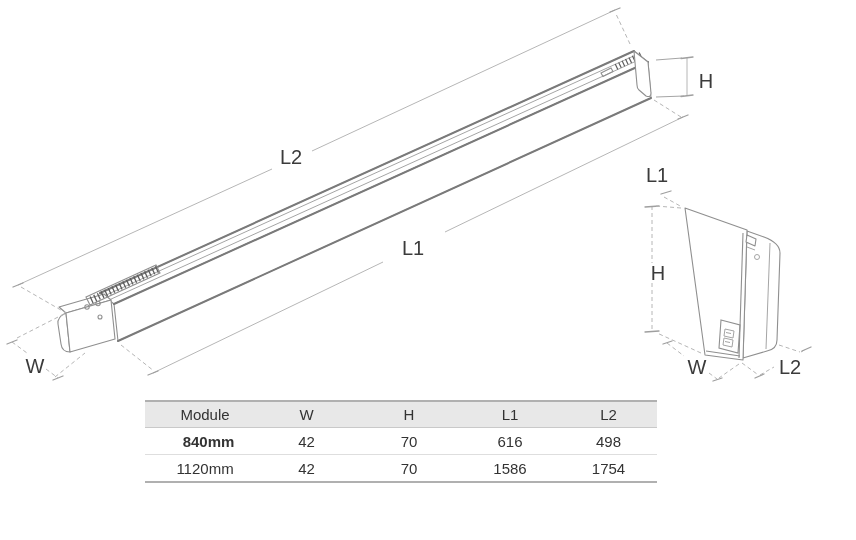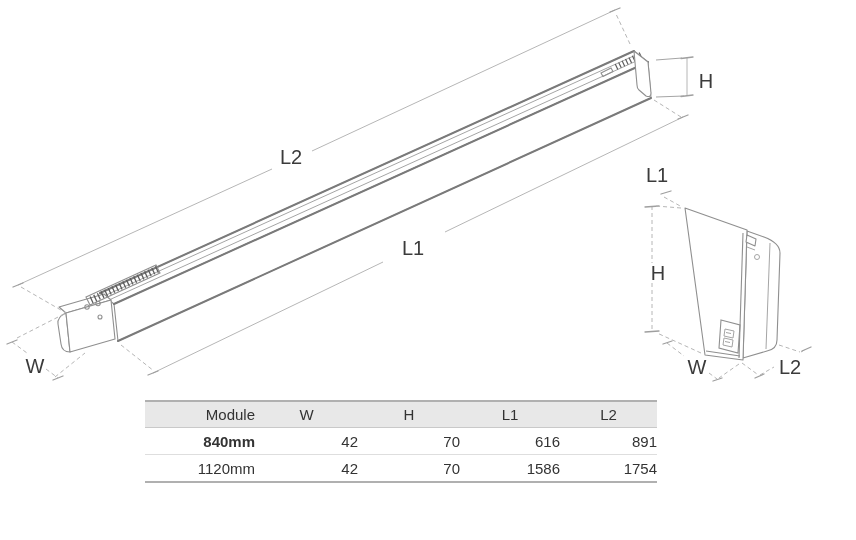--- a/index.html
+++ b/index.html
@@ -18,23 +18,23 @@
   .hatch{fill:none;stroke:var(--hatch,#5f5f5f);stroke-width:7;stroke-dasharray:1.3 2.7;}
   .hatch-sm{fill:none;stroke:var(--hatch,#5f5f5f);stroke-width:6;stroke-dasharray:1.2 2.6;}
   .dlabel{font-size:20px;fill:var(--label,#3b3b3b);text-anchor:middle;}
 
   
   table.dims{position:absolute;left:145px;top:400px;width:512px;border-collapse:collapse;table-layout:fixed;
     font-size:15px;color:var(--table-text,#333);border-top:2px solid var(--table-border,#b3b3b3);
     border-bottom:2px solid var(--table-border,#b3b3b3);}
   table.dims th{background:var(--table-header-bg,#e8e8e8);font-weight:normal;height:25px;
     border-bottom:1px solid var(--header-border,#c9c9c9);text-align:center;padding:0;}
-  table.dims td{height:26px;text-align:right;padding:0;border-bottom:1px solid var(--row-border,#dddddd);}
+  table.dims td{height:26px;text-align:center;padding:0;border-bottom:1px solid var(--row-border,#dddddd);}
   table.dims tr:last-child td{border-bottom:none;}
-  table.dims th.c-mod, table.dims td.c-mod{text-align:right;padding-left:10px;}
+  table.dims th.c-mod, table.dims td.c-mod{text-align:center;padding-left:10px;}
   table.dims td.c-first{padding-left:17px;font-weight:bold;}
 </style>
 </head>
 <body>
 
 <div class="stage">
 
   <svg width="856" height="398" viewBox="0 0 856 398">
 
     <g>
@@ -183,21 +183,21 @@
         <th>L1</th>
         <th>L2</th>
       </tr>
     </thead>
     <tbody>
       <tr>
         <td class="c-mod c-first">840mm</td>
         <td>42</td>
         <td>70</td>
         <td>616</td>
-        <td>891</td>
+        <td>498</td>
       </tr>
       <tr>
         <td class="c-mod">1120mm</td>
         <td>42</td>
         <td>70</td>
         <td>1586</td>
         <td>1754</td>
       </tr>
     </tbody>
   </table>

